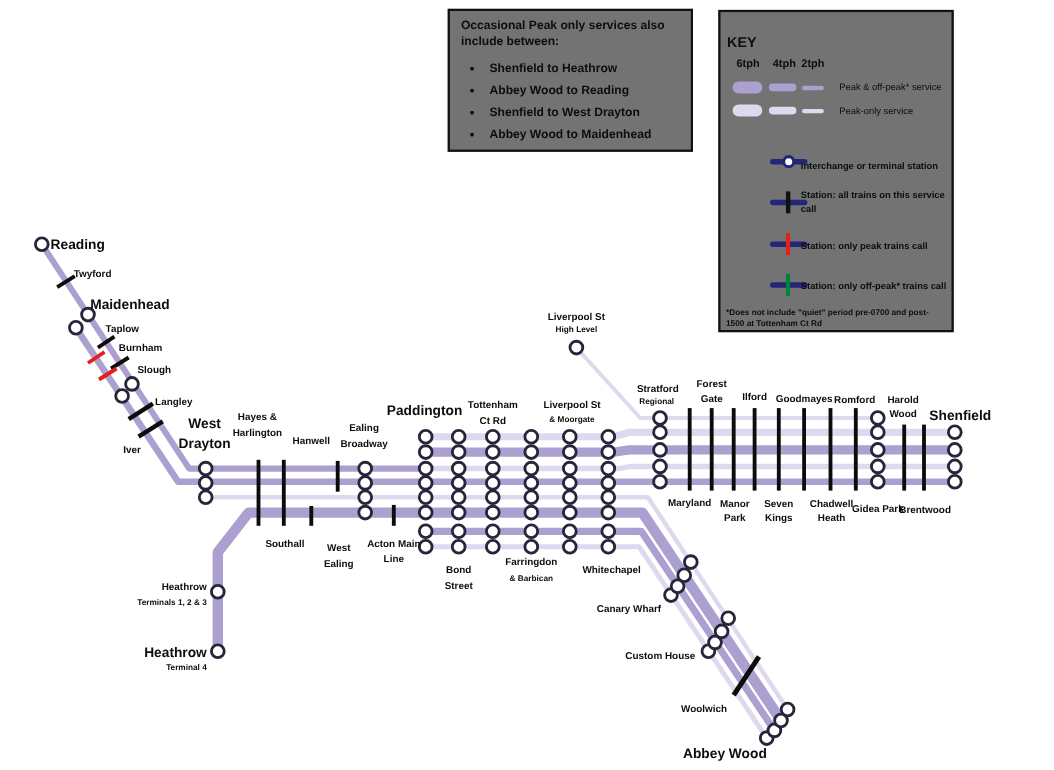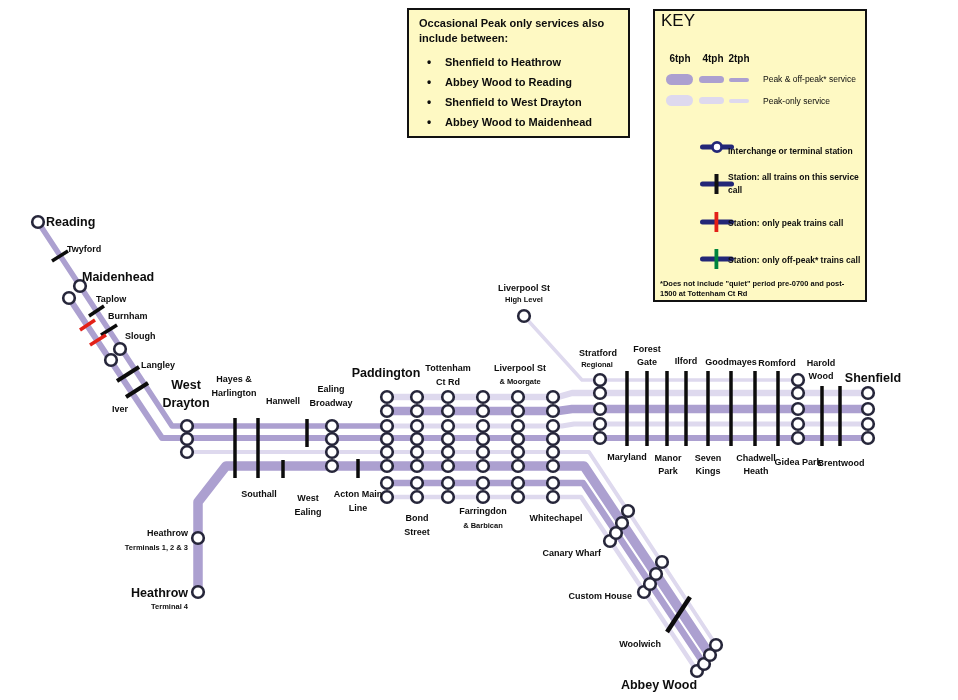--- a/index.html
+++ b/index.html
@@ -1,27 +1,27 @@
 <!DOCTYPE html>
 <html><head>
 <meta charset="utf-8">
 <style>
   html,body{margin:0;padding:0;background:#fff;}
   body{font-family:"Liberation Sans","DejaVu Sans",sans-serif;}
   .canvas{position:relative;width:958px;height:700px;background:#fff;overflow:hidden;}
   svg text{font-family:"Liberation Sans","DejaVu Sans",sans-serif;font-weight:bold;fill:#0d0d0d;}
-  .panel{position:absolute;background:#fef9c3;border:2px solid #111;box-sizing:border-box;}
+  .panel{position:absolute;background:#737373;border:2px solid #111;box-sizing:border-box;}
   .note-box{left:407px;top:8px;width:223px;height:130px;padding:6px 10px;}
   .note-title{font-size:11px;font-weight:bold;line-height:15px;color:#0d0d0d;}
   .note-list{margin-top:7px;}
   .note-item{position:relative;font-size:11px;font-weight:bold;color:#0d0d0d;padding-left:26px;height:20px;line-height:18px;}
   .note-item::before{content:"\2022";position:absolute;left:8px;top:0;font-size:12px;}
   .key-box{left:653px;top:9px;width:214px;height:293px;}
   .key-box *{position:absolute;box-sizing:border-box;}
-  .key-title{left:6px;top:0;font-size:17px;font-weight:normal;color:#0d0d0d;}
+  .key-title{left:6px;top:20px;font-size:13px;font-weight:bold;color:#0d0d0d;}
   .hdr{top:42px;width:28px;text-align:center;font-size:10px;font-weight:bold;color:#0d0d0d;}
   .hdr.h6{left:11px}.hdr.h4{left:44px}.hdr.h2{left:70px}
   .bar{border-radius:6px;}
   .bar.dark{background:#aca0d0;} .bar.light{background:#ded9ee;}
   .b6r1{left:11px;top:63px;width:27px;height:11px;}
   .b4r1{left:44px;top:65px;width:25px;height:7px;}
   .b2r1{left:74px;top:67px;width:20px;height:4px;}
   .b6r2{left:11px;top:84px;width:27px;height:11px;}
   .b4r2{left:44px;top:86px;width:25px;height:7px;}
   .b2r2{left:74px;top:88px;width:20px;height:4px;}

